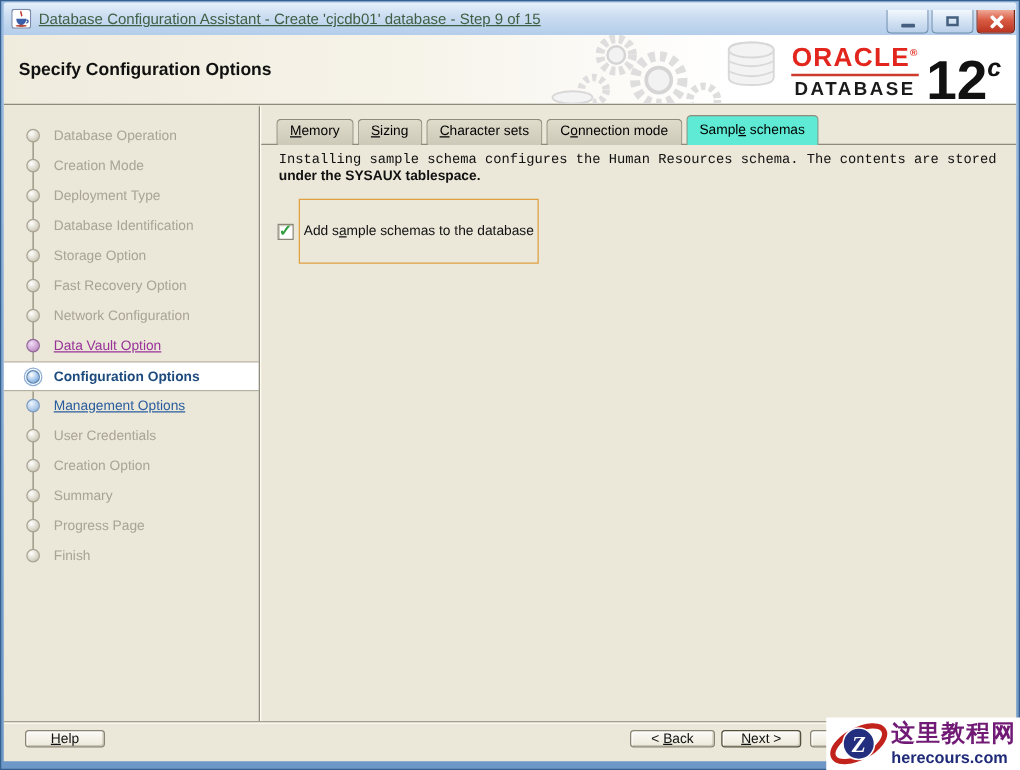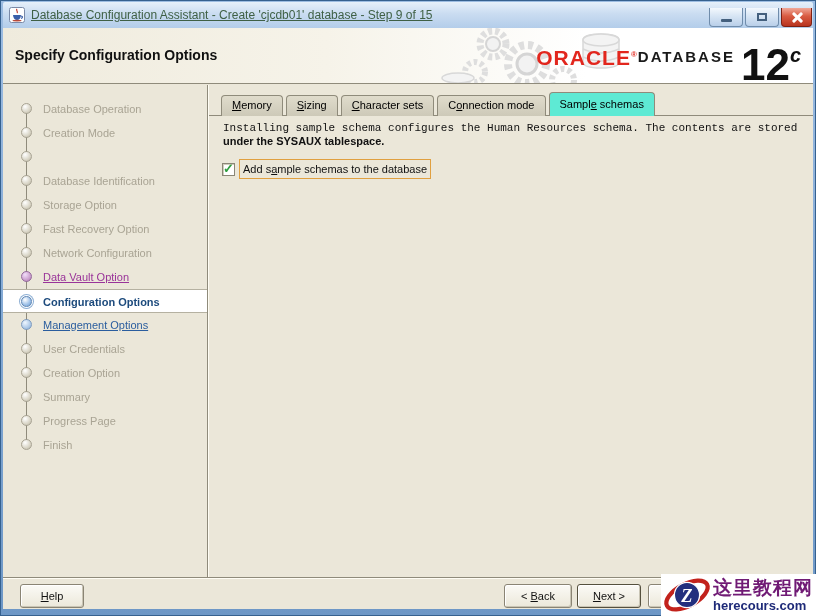--- a/index.html
+++ b/index.html
@@ -36,21 +36,21 @@
   .client { position:absolute; left:3px; top:28px; width:810px; height:581px;
             background:#ebe7d9; overflow:hidden; }
 
   
   .header { position:absolute; left:0; top:0; width:810px; height:56px;
             background:linear-gradient(to right,#efebdd 0%,#f6f3e9 40%,#ffffff 72%,#ffffff 100%);
             border-bottom:1px solid #8f8b7b; }
   .page-title { position:absolute; left:12px; top:19px; font-size:14px; font-weight:bold; color:#111; }
   .gears { position:absolute; left:420px; top:0; width:230px; height:55px; }
   .brand { position:absolute; right:12px; top:5px; display:flex; align-items:flex-start; }
-  .brand-left { display:flex; flex-direction:row; align-items:center; margin-top:12px; }
+  .brand-left { display:flex; flex-direction:column; align-items:center; margin-top:0; }
   .brand-oracle { font-size:21px; font-weight:bold; color:#e2261d; letter-spacing:1px; line-height:20px; }
   .brand-reg { font-size:8px; vertical-align:super; color:#e2261d; }
   .brand-line { width:100%; height:2px; background:#cc3a2e; margin:2px 0 2px 0; }
   .brand-product { font-size:15px; font-weight:bold; color:#1a1a1a; letter-spacing:2px; }
   .brand-ver { font-size:44px; font-weight:bold; color:#111; line-height:44px; margin-left:6px; }
   .brand-ed { font-size:20px; font-weight:bold; font-style:italic; color:#111; vertical-align:18px; }
 
   
   .sidebar { position:absolute; left:0; top:57px; width:204px; height:492px; }
   .connector { position:absolute; left:23px; top:24px; width:1px; height:336px; background:#8f8b7b; }
@@ -81,26 +81,26 @@
   .tab.active { background:#5eead4; height:24px; padding-top:5px; position:relative; z-index:3; }
   .mn { text-decoration:underline; }
 
   .desc { position:absolute; left:14px; font-size:11px; line-height:13px; color:#111; white-space:nowrap; }
   .desc.l1 { top:37px;font-family:Liberation Mono, monospace; } .desc.l2 { top:50px;font-weight:bold; }
 
   .cbx-row { position:absolute; left:13px; top:74px; display:flex; align-items:center; }
   .cbx { width:13px; height:13px; background:#fff; border:1px solid #8a8676;
          box-shadow:inset 1px 1px 0 #d0ccbc; position:relative; margin-right:4px; }
   .cbx .check { position:absolute; left:0px; top:-3px; font-size:13px; font-weight:bold; color:#2f9e3f; }
-  .cbx-label { font-size:11px; color:#111; border:1px solid #e0a040; padding:3px 3px; white-space:nowrap; }
+  .cbx-label { font-size:11px; color:#111; border:1px solid #e0a040; padding:19px 3px; white-space:nowrap; }
 
   
   .footer-sep { position:absolute; left:0; top:549px; width:810px; height:2px;
                 border-top:1px solid #8f8b7b; border-bottom:1px solid #fffdf4; }
-  .btn { position:absolute; top:556px; height:24px; font-size:11px; color:#111;
+  .btn { position:absolute; top:556px; height:14px; font-size:11px; color:#111;
          background:linear-gradient(#fbfaf6,#ece8da); border:1px solid #8a8474; border-radius:3px;
          box-shadow:inset 1px 1px 0 #ffffff, inset -1px -1px 0 #c9c5b5;
          display:flex; align-items:center; justify-content:center; white-space:nowrap; }
   .btn.help { left:17px; width:64px; }
   .btn.back { left:501px; width:68px; }
   .btn.next { left:574px; width:64px; border-color:#55503e; }
   .btn.obscured { left:645px; width:66px; }
 
   
   .watermark { position:absolute; left:661px; top:574px; width:155px; height:42px;
@@ -173,20 +173,21 @@
       <div class="step pending" style="top:12px">
           <span class="node"></span>
           <span class="lbl">Database Operation</span>
         </div>
       <div class="step pending" style="top:36px">
           <span class="node"></span>
           <span class="lbl">Creation Mode</span>
         </div>
       <div class="step pending" style="top:60px">
           <span class="node"></span>
+          <span class="lbl">Deployment Type</span>
         </div>
       <div class="step pending" style="top:84px">
           <span class="node"></span>
           <span class="lbl">Database Identification</span>
         </div>
       <div class="step pending" style="top:108px">
           <span class="node"></span>
           <span class="lbl">Storage Option</span>
         </div>
       <div class="step pending" style="top:132px">

